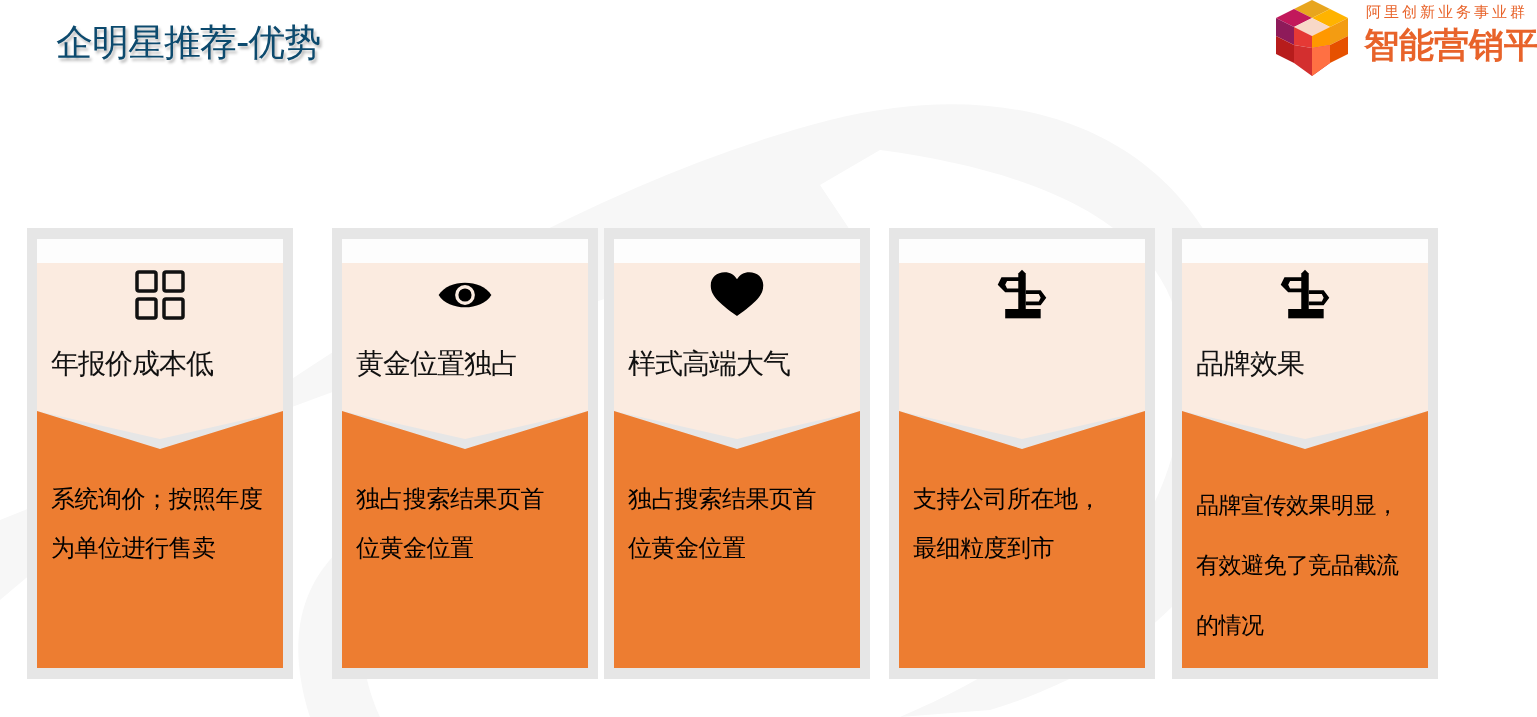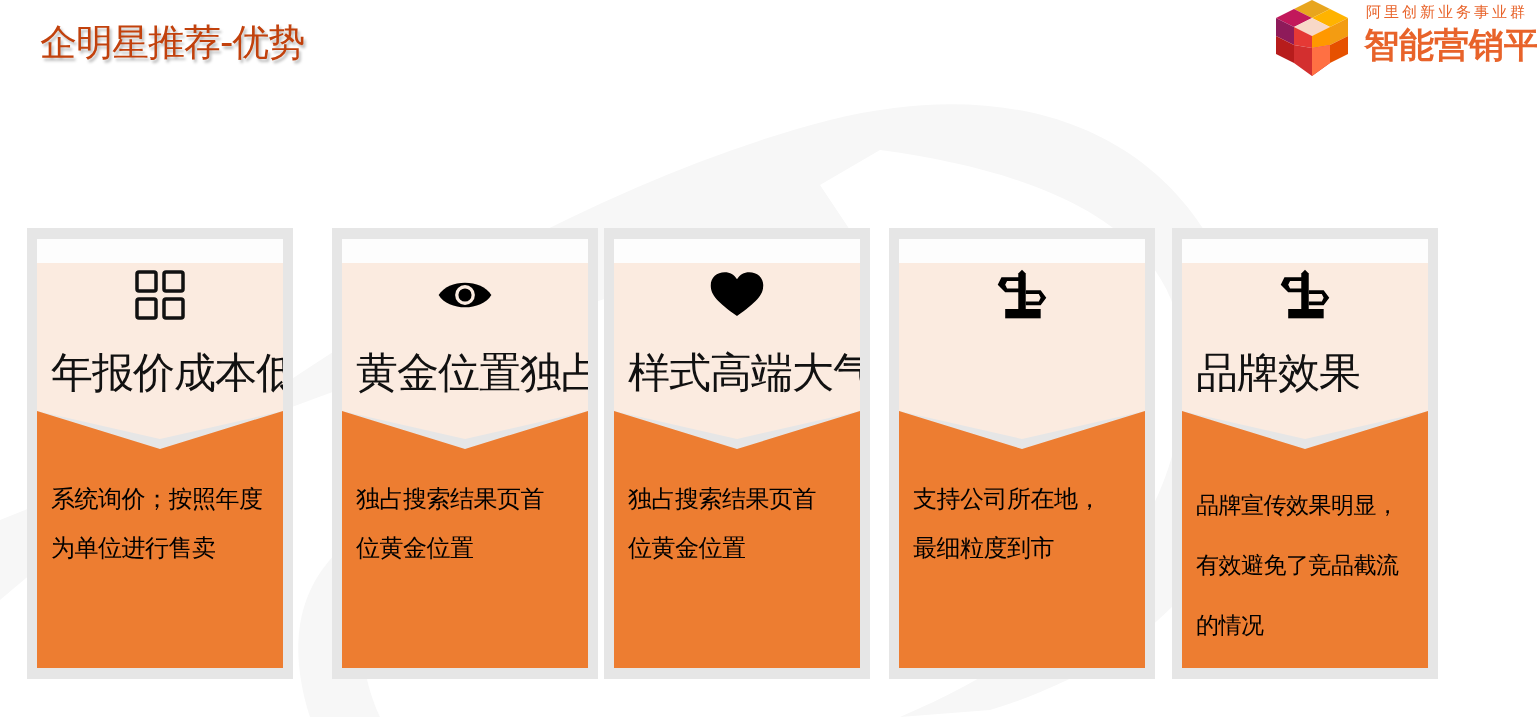--- a/index.html
+++ b/index.html
@@ -3,22 +3,22 @@
 <meta charset="utf-8">
 <style>
   html, body { margin:0; padding:0; }
   body {
     width:1537px; height:717px; position:relative; overflow:hidden;
     background:#ffffff;
     font-family:"DejaVu Sans","Liberation Sans",sans-serif;
   }
   .swoosh { position:absolute; left:0; top:0; width:1537px; height:717px; }
   .page-title {
-    position:absolute; left:40px; top:18px;
-    font-size:37px; color:#c2410c; letter-spacing:-1px;
+    position:absolute; left:56px; top:18px;
+    font-size:37px; color:#0c4a6e; letter-spacing:-1px;
     text-shadow:2px 3px 3px rgba(0,0,0,0.28);
   }
   .logo { position:absolute; left:1276px; top:0px; width:261px; height:80px;text-decoration:underline; }
   .logo-mark { position:absolute; left:0; top:0; width:72px; height:76px; }
   .logo-sub {
     position:absolute; left:90px; top:3px; font-size:15px; color:#e8632a;
     letter-spacing:3px; white-space:nowrap;
   }
   .logo-main {
     position:absolute; left:88px; top:22px; font-size:35px; font-weight:bold; color:#e8632a;
@@ -37,21 +37,21 @@
     position:absolute; left:10px; top:183px; width:246px; height:257px;
     background:#ed7d31;
     clip-path:polygon(0 0,50% 38px,100% 0,100% 100%,0 100%);
   }
   .card-icon {
     position:absolute; left:50%; top:28px; transform:translateX(-50%);
     width:56px; height:56px; display:flex; align-items:center; justify-content:center;
   }
   .card-title {
     position:absolute; left:14px; right:8px; top:106px;
-    font-size:42px; color:#111111; white-space:nowrap; letter-spacing:-1px;
+    font-size:28px; color:#111111; white-space:nowrap; letter-spacing:-1px;
   }
   .card-desc {
     position:absolute; left:14px; right:8px; top:64px;
     font-size:24px; line-height:49px; color:#000000; letter-spacing:-0.5px;
   }
   .card-desc.small { font-size:23px; line-height:60px; }
 </style>
 </head>
 <body>
 

